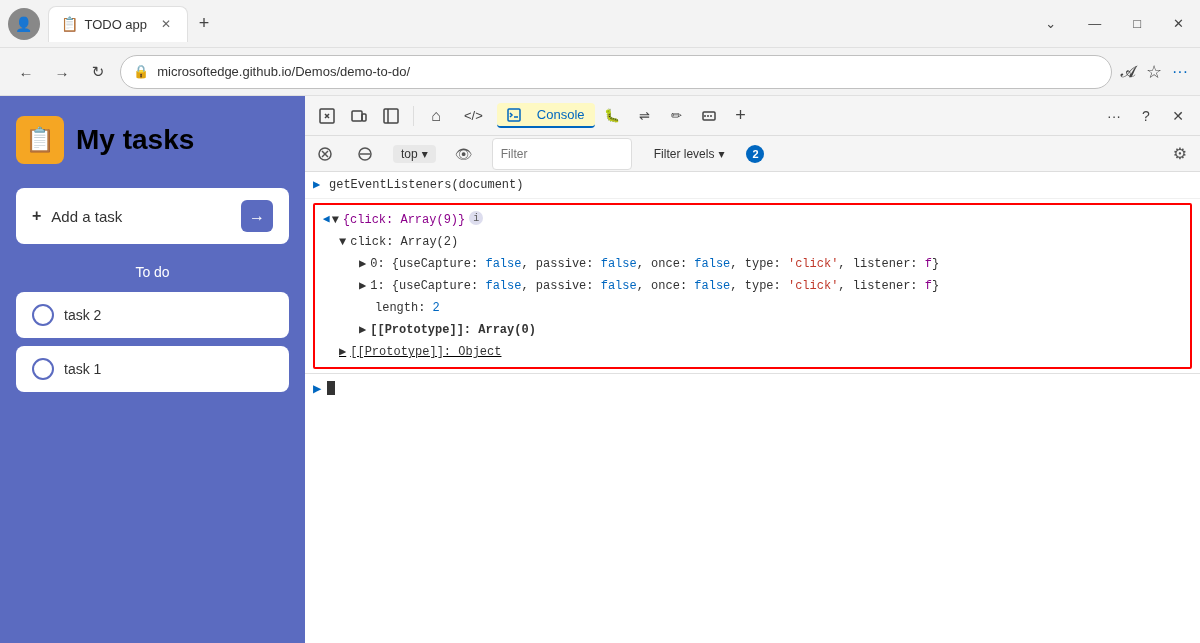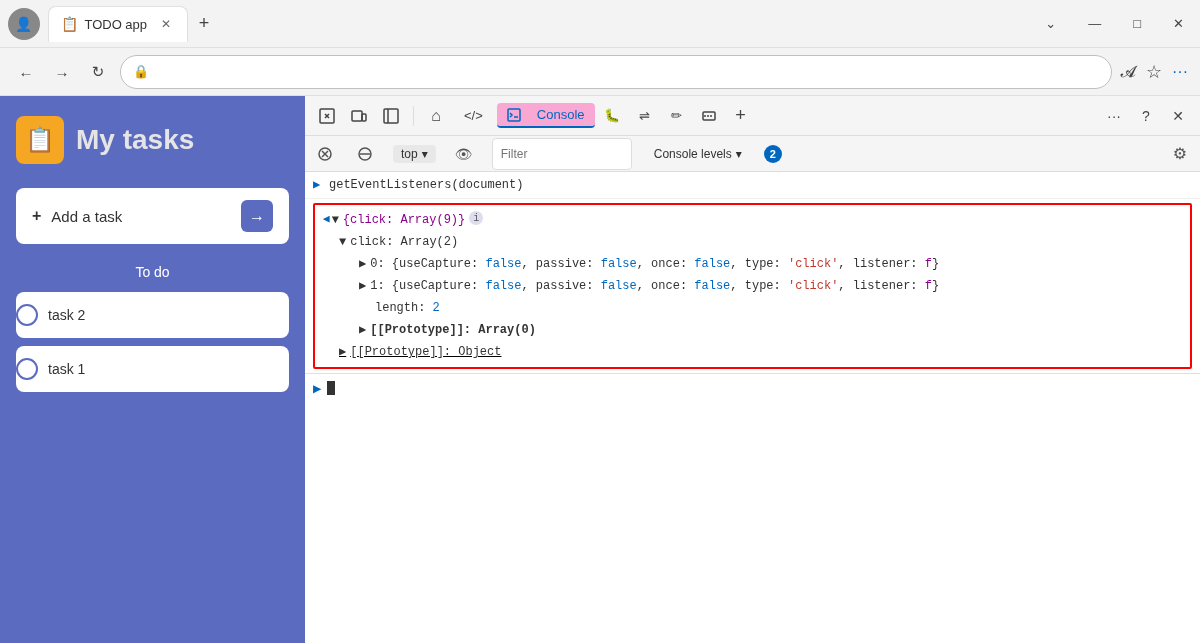--- a/index.html
+++ b/index.html
@@ -60,35 +60,35 @@
     
     .todo-panel {
       width: 305px; background: #5B6BC0; flex-shrink: 0;
       display: flex; flex-direction: column; padding: 20px 16px;
     }
     .todo-header { display: flex; align-items: center; gap: 12px; margin-bottom: 24px; }
     .todo-logo {
       width: 48px; height: 48px; background: #f5a623; border-radius: 8px;
       display: flex; align-items: center; justify-content: center; font-size: 24px;
     }
-    .todo-title { color: #e5e5e5; font-size: 28px; font-weight: 700; }
+    .todo-title { color: #000000; font-size: 28px; font-weight: 700; }
     .add-task-btn {
       display: flex; align-items: center; justify-content: space-between;
       background: white; border-radius: 8px; padding: 12px 16px;
       cursor: pointer; margin-bottom: 20px;
     }
     .add-task-left { display: flex; align-items: center; gap: 10px; color: #333; font-size: 15px; }
     .add-task-arrow {
       width: 32px; height: 32px; background: #5B6BC0; border-radius: 6px;
       display: flex; align-items: center; justify-content: center; color: white; font-size: 16px;
     }
     .section-label { color: white; font-size: 14px; margin-bottom: 12px; text-align: center; }
     .task-item {
       display: flex; align-items: center; gap: 10px;
-      background: white; border-radius: 8px; padding: 12px 0; margin-bottom: 8px;
+      background: white; border-radius: 8px; padding: 12px 16px; margin-bottom: 8px;
     }
     .task-circle {
       width: 22px; height: 22px; border-radius: 50%; border: 2px solid #5B6BC0;
       flex-shrink: 0;
     }
     .task-label { font-size: 14px; color: #333; }
 
     
     .devtools-panel { flex: 1; background: white; display: flex; flex-direction: column; }
 
@@ -99,21 +99,21 @@
     }
     .dt-btn {
       width: 28px; height: 28px; display: flex; align-items: center; justify-content: center;
       cursor: pointer; border-radius: 4px; color: #444; font-size: 14px;
     }
     .dt-tab {
       display: flex; align-items: center; gap: 4px;
       padding: 4px 10px; border-radius: 4px; cursor: pointer; font-size: 13px; color: #444;
     }
     .dt-tab.active {
-      background: #f9a8d4; border-bottom: 2px solid #0067c0; color: #0067c0; font-weight: 500; gap: 16px;
+      background: #fef9c3; border-bottom: 2px solid #0067c0; color: #0067c0; font-weight: 500; gap: 16px;
     }
     .dt-divider { width: 1px; height: 20px; background: #ddd; margin: 0 4px; }
     .dt-more { margin-left: auto; display: flex; align-items: center; gap: 4px; }
 
     
     .console-toolbar {
       display: flex; align-items: center; gap: 16px;
       background: #f5f5f5; border-bottom: 1px solid #ddd; padding: 4px 8px; height: 36px;
     }
     .console-clear-btn {
@@ -200,20 +200,21 @@
     <span class="win-btn">✕</span>
   </div>
 </div>
 
 <div class="addressbar">
   <div class="nav-btn">←</div>
   <div class="nav-btn">→</div>
   <div class="nav-btn">↻</div>
   <div class="url-bar">
     <span class="lock-icon">🔒</span>
+    <span class="url-text">microsoftedge.github.io/Demos/demo-to-do/</span>
   </div>
   <div class="addressbar-right">
     <span style="font-size:16px;cursor:pointer;">𝓐</span>
     <span style="font-size:18px;cursor:pointer;">☆</span>
     <span style="font-size:16px;cursor:pointer;color:#0067c0;">···</span>
   </div>
 </div>
 
 <div class="main">
 
@@ -312,21 +313,21 @@
             <line x1="2" y1="7" x2="12" y2="7"></line>
           </svg>
       </div>
       <div class="context-select">
         <span>top</span>
         <span>▾</span>
       </div>
       <div class="eye-btn">👁</div>
       <input class="filter-input" type="text" placeholder="Filter" style="">
       <div class="levels-select">
-        <span>Console levels</span>
+        <span>Filter levels</span>
         <span>▾</span>
       </div>
       <div class="badge">2</div>
       <div class="settings-btn">⚙</div>
     </div>
 
     <div class="console-output">
 
       <div class="console-line">
         <span class="expand-arrow empty c-blue">▶</span>

